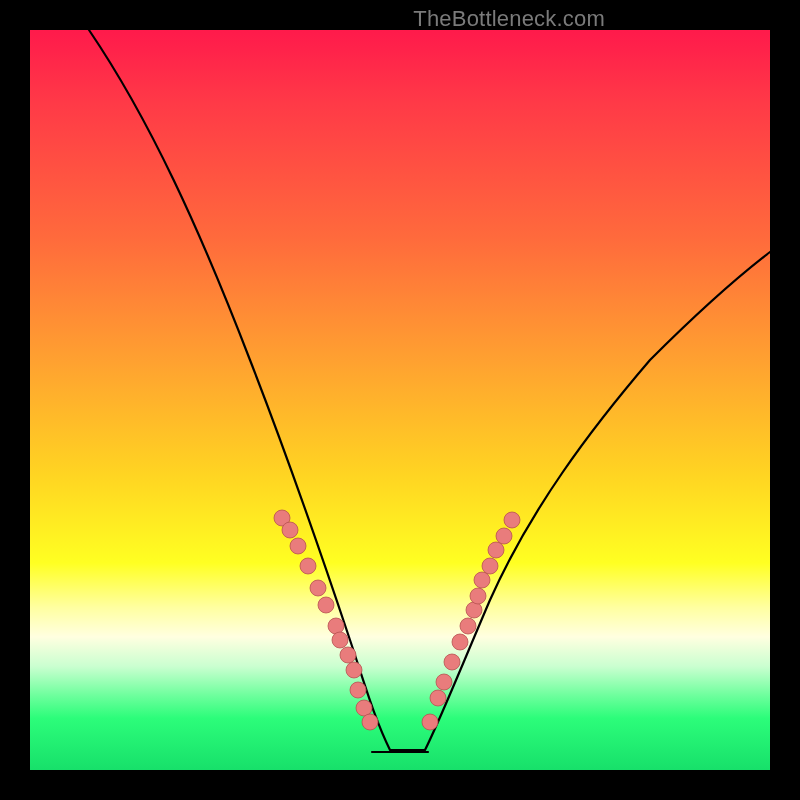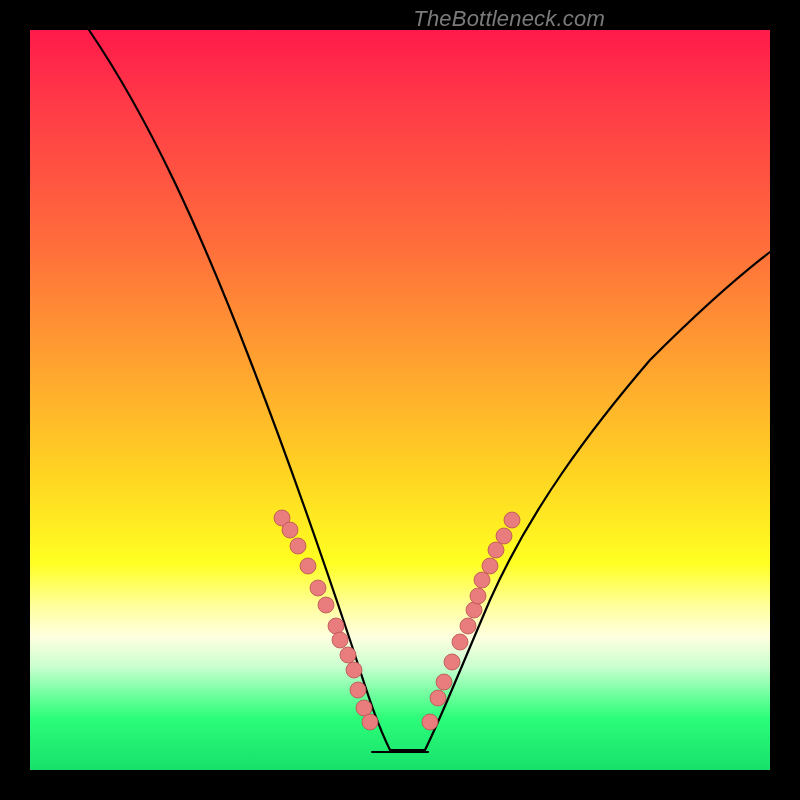--- a/index.html
+++ b/index.html
@@ -4,21 +4,20 @@
 <style>
   * { margin: 0; padding: 0; box-sizing: border-box; }
   html, body { width: 800px; height: 800px; overflow: hidden; }
   body { background: #000; font-family: Arial, Helvetica, sans-serif; }
   
   .frame {
     position: absolute;
     top: 0; left: 0;
     width: 637px; height: 800px;
     background: #000;
-    font-style: italic;
   }
   
   .plot {
     position: absolute;
     top: 30px;
     left: 30px;
     width: 740px;
     height: 740px;
     background: linear-gradient(to bottom,
       #ff1a4b 0%,

